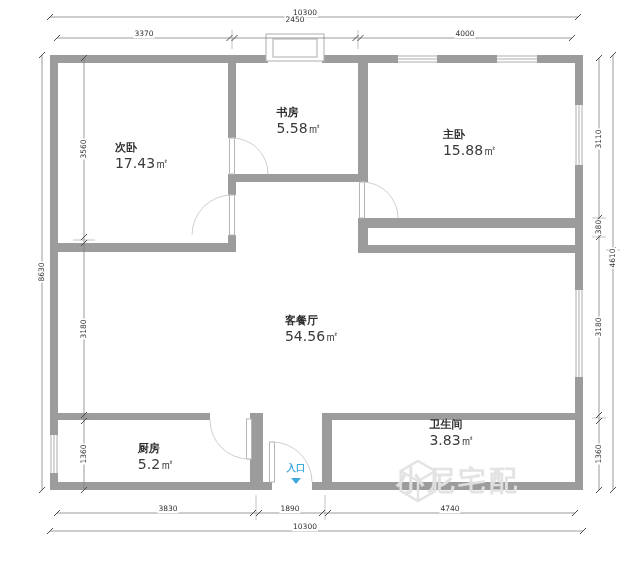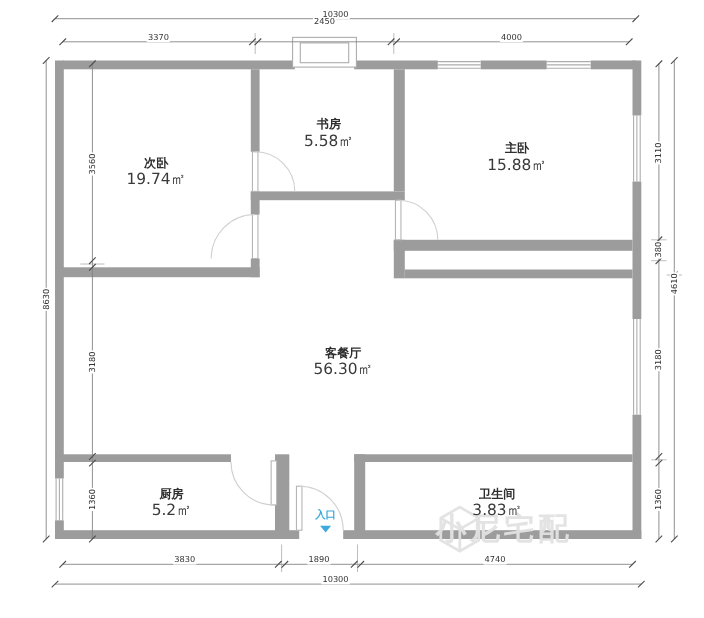--- a/index.html
+++ b/index.html
@@ -2,21 +2,21 @@
 <html><head>
 <meta charset="utf-8">
 <style>
   html,body{margin:0;padding:0;background:#fff;}
   .plan{
     position:relative;width:640px;height:562px;background:#ffffff;overflow:hidden;
     font-family:"DejaVu Sans","Liberation Sans",sans-serif;
   }
   .plan svg{position:absolute;left:0;top:0;}
   .label-layer{position:absolute;left:0;top:0;width:100%;height:100%;}
-  .room{position:absolute;transform:translate(-50%,-50%);text-align:center;line-height:1.25;white-space:nowrap;}
+  .room{position:absolute;transform:translate(-50%,-50%);text-align:left;line-height:1.25;white-space:nowrap;}
   .room-name{font-size:11px;font-weight:bold;color:#2e2e2e;}
   .room-area{font-size:14px;color:#3a3a3a;}
   .dim{
     position:absolute;transform:translate(-50%,-50%);
     font-size:7.5px;color:#333;background:#fff;line-height:1;padding:0 1px;white-space:nowrap;
   }
   .dim-v{transform:translate(-50%,-50%) rotate(-90deg);}
   .entrance-label{
     position:absolute;transform:translate(-50%,-50%);
     font-size:9.5px;font-weight:bold;color:#3fa8dc;white-space:nowrap;
@@ -136,39 +136,39 @@
         <path d="M402.7 470 L420 480 L437.3 470 M420 480 V500"></path>
       </g>
     </svg>
     <span class="watermark-text">小尼宅配</span>
   </div>
 
   <div class="label-layer">
 
     <div class="room" style="left:142px;top:157px">
       <div class="room-name">次卧</div>
-      <div class="room-area">19.74㎡</div>
+      <div class="room-area">17.43㎡</div>
     </div>
     <div class="room" style="left:299px;top:122px">
       <div class="room-name">书房</div>
       <div class="room-area">5.58㎡</div>
     </div>
     <div class="room" style="left:470px;top:144px">
       <div class="room-name">主卧</div>
       <div class="room-area">15.88㎡</div>
     </div>
     <div class="room" style="left:312px;top:330px">
       <div class="room-name">客餐厅</div>
-      <div class="room-area">56.30㎡</div>
+      <div class="room-area">54.56㎡</div>
     </div>
     <div class="room" style="left:156px;top:458px">
       <div class="room-name">厨房</div>
       <div class="room-area">5.2㎡</div>
     </div>
-    <div class="room" style="left:452px;top:458px">
+    <div class="room" style="left:452px;top:434px">
       <div class="room-name">卫生间</div>
       <div class="room-area">3.83㎡</div>
     </div>
 
     <div class="entrance-label" style="left:296px;top:468px">入口</div>
     <div class="entrance-arrow"></div>
 
     <div class="dim" style="left:305px;top:13px">10300</div>
     <div class="dim" style="left:144px;top:34px">3370</div>
     <div class="dim" style="left:295px;top:20px">2450</div>

